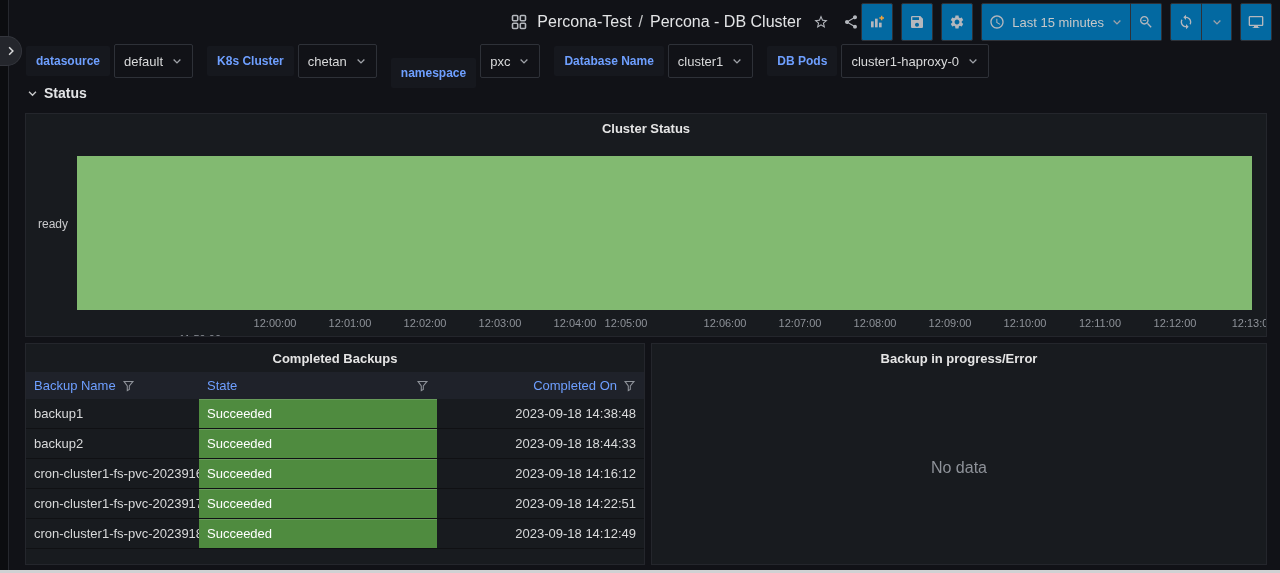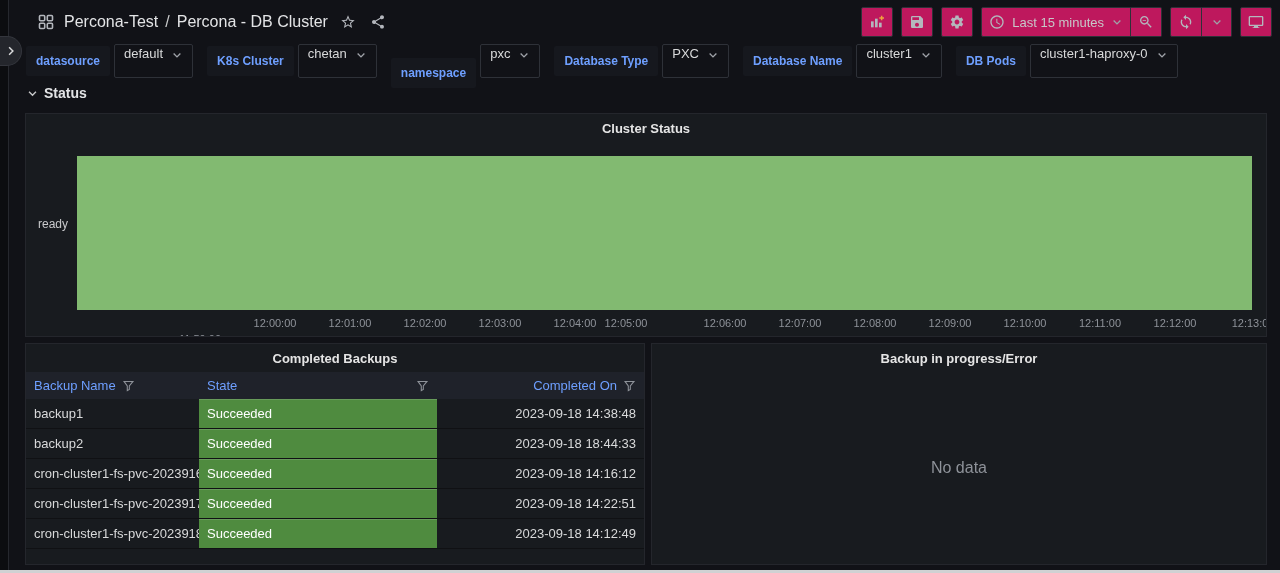--- a/index.html
+++ b/index.html
@@ -16,45 +16,45 @@
   
   .left-strip { position:absolute; left:0; top:0; width:9px; height:573px; background:#0c0d10; border-right:1px solid #26282e; }
   .sidebar-toggle {
     position:absolute; left:0; top:36px; width:22px; height:30px; z-index:6;
     background:#24262c; border:1px solid #34363d; border-left:none; border-radius:0 15px 15px 0;
     display:flex; align-items:center; justify-content:center; cursor:pointer;
   }
   .sidebar-toggle svg { width:12px; height:12px; color:#d8d9da; }
 
   
-  .topbar { position:absolute; left:10px; top:0; right:0; height:44px; display:flex; align-items:center; justify-content:space-between; padding:0 8px 0 28px; }
+  .topbar { position:absolute; left:10px; top:0; right:0; height:44px; display:flex; align-items:center; justify-content:flex-end; padding:0 8px 0 28px; }
   .tb-left { display:flex; align-items:center; gap:10px; }
   .crumb { display:flex; align-items:center; gap:7px; font-size:16px; font-weight:500; color:#e3e4e6; cursor:pointer; }
   .crumb .sep { color:#c7c8c9; font-weight:400; }
   .plain-ic { background:none; border:none; cursor:pointer; padding:2px; display:flex; }
   .tb-right { display:flex; align-items:center; gap:8px; }
   .tb-btn {
-    height:30px; min-width:30px; padding:0 7px; display:flex; align-items:center; justify-content:center; gap:7px;
-    background:#be185d; border:1px solid #2e3138; border-radius:2px; color:#c7c8c9; cursor:pointer; font-size:13px;
+    height:38px; min-width:30px; padding:0 7px; display:flex; align-items:center; justify-content:center; gap:7px;
+    background:#0369a1; border:1px solid #2e3138; border-radius:2px; color:#c7c8c9; cursor:pointer; font-size:13px;
     font-family:"Liberation Sans", sans-serif;
   }
   .tb-group { display:flex; align-items:stretch; }
   .tb-group .tb-btn { border-radius:0; border-left-width:0; }
   .tb-group .tb-btn:first-child { border-radius:2px 0 0 2px; border-left-width:1px; }
   .tb-group .tb-btn:last-child { border-radius:0 2px 2px 0; }
 
   
   .var-row { position:absolute; left:10px; top:45px; right:0; height:32px; display:flex; align-items:center; gap:14px; padding-left:16px; }
   .var-pair { display:flex; align-items:center; gap:4px; }
   .var-label {
     height:30px; display:flex; align-items:center; padding:0 10px;
     background:#16181e; border-radius:2px; color:#6e9fff; font-weight:700; font-size:12px;
   }
   .var-value {
-    height:30px; display:flex; align-items:flex-end; gap:8px; padding:16px 9px;
+    height:30px; display:flex; align-items:center; gap:8px; padding:16px 9px;
     background:transparent; border:1px solid #2e3138; border-radius:2px;
     color:#d8d9da; font-size:13px; cursor:pointer; font-family:"Liberation Sans", sans-serif;
   }
 
   
   .section-head { position:absolute; left:27px; top:85px; display:flex; align-items:center; gap:6px; font-size:14px; font-weight:700; color:#e3e4e6; cursor:pointer; }
   .section-head svg { width:11px; height:11px; color:#c7c8c9; }
 
   
   .panel { position:absolute; background:#181b1f; border:1px solid #24262c; overflow:hidden; }
@@ -197,29 +197,20 @@
           <span>chetan</span>
           <svg class="chev" viewBox="0 0 16 16">
             <path d="M3.5 6l4.5 4.5L12.5 6" fill="none" stroke="currentColor" stroke-width="1.8"></path>
           </svg>
         </button>
       </div>
       <div class="var-pair">
         <div class="var-label" style="color: rgb(110, 159, 255); margin-top: 24px;">namespace</div>
         <button class="var-value">
           <span>pxc</span>
-          <svg class="chev" viewBox="0 0 16 16">
-            <path d="M3.5 6l4.5 4.5L12.5 6" fill="none" stroke="currentColor" stroke-width="1.8"></path>
-          </svg>
-        </button>
-      </div>
-      <div class="var-pair">
-        <div class="var-label" style="color: rgb(110, 159, 255);">Database Type</div>
-        <button class="var-value">
-          <span>PXC</span>
           <svg class="chev" viewBox="0 0 16 16">
             <path d="M3.5 6l4.5 4.5L12.5 6" fill="none" stroke="currentColor" stroke-width="1.8"></path>
           </svg>
         </button>
       </div>
       <div class="var-pair">
         <div class="var-label" style="color: rgb(110, 159, 255);">Database Name</div>
         <button class="var-value">
           <span>cluster1</span>
           <svg class="chev" viewBox="0 0 16 16">

